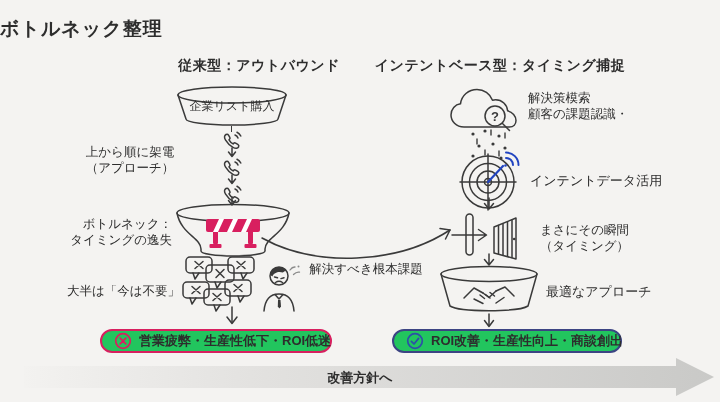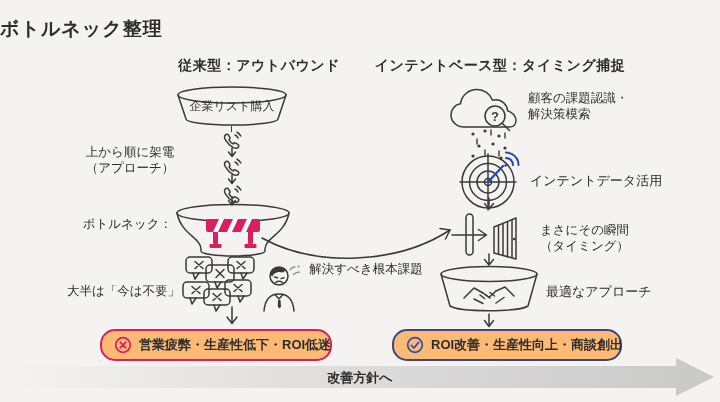--- a/index.html
+++ b/index.html
@@ -9,21 +9,21 @@
     font-family:"Liberation Sans","DejaVu Sans",sans-serif;
     color:#2d2d2d;
   }
   .abs{position:absolute;}
   .lbl{font-size:12.5px;line-height:1.3;white-space:nowrap;color:#2d2d2d;}
   .lbl.r{text-align:right;}
   .lbl.c{text-align:center;}
   .hdr{font-size:14px;font-weight:600;letter-spacing:.5px;white-space:nowrap;}
   .title{font-size:19px;font-weight:700;letter-spacing:1px;text-align:left;width:720px;}
   .pill{
-    position:absolute;height:32px;border-radius:15px;background:#fdba74;
+    position:absolute;height:24px;border-radius:15px;background:#22c55e;
     display:flex;align-items:center;gap:7px;padding:4px 12px;box-sizing:border-box;
     font-size:13px;font-weight:600;white-space:nowrap;
   }
   .pill.red{border:2px solid #d81f5f;}
   .pill.blue{border:2px solid #3c4483;}
   svg{display:block;overflow:visible;}
   .ink{stroke:#3a3a3a;fill:none;stroke-width:1.5;stroke-linecap:round;stroke-linejoin:round;}
   .bigarrow{
     background:linear-gradient(90deg,#f3f2f0 0%,#e2e1df 35%,#c9c9c7 100%);
     clip-path:polygon(0 8px,652px 8px,652px 0,690px 19px,652px 38px,652px 30px,0 30px);
@@ -86,20 +86,21 @@
       <rect x="2" y="5" width="54" height="13" rx="2"></rect>
     </g>
     <g fill="#ffffff">
       <polygon points="9,18 15,5 20,5 14,18"></polygon>
       <polygon points="23,18 29,5 34,5 28,18"></polygon>
       <polygon points="37,18 43,5 48,5 42,18"></polygon>
     </g>
   </svg>
   <div class="abs lbl r" style="left:50px;top:216px;width:122px;">
     <div>ボトルネック：</div>
+    <div>タイミングの逸失</div>
   </div>
 
   <svg class="abs" style="left:185px;top:256px;" width="30" height="25" viewBox="0 0 30 25">
     <rect class="ink" x="1" y="1" width="26" height="16" rx="4" fill="#fbfbfa"></rect>
     <path class="ink" d="M8 17 L10 23 L14 17" fill="#fbfbfa"></path>
     <path class="ink" d="M10 5.5 L18 12.5 M18 5.5 L10 12.5" stroke-width="1.8"></path>
   </svg>
   <svg class="abs" style="left:227px;top:256px;" width="30" height="25" viewBox="0 0 30 25">
     <rect class="ink" x="1" y="1" width="26" height="16" rx="4" fill="#fbfbfa"></rect>
     <path class="ink" d="M14 17 L16 23 L20 17" fill="#fbfbfa"></path>
@@ -160,22 +161,22 @@
 
   <div class="abs hdr" style="left:372px;top:57px;width:256px;text-align:center;">インテントベース型：タイミング捕捉</div>
 
   <svg class="abs" style="left:447px;top:83px;" width="74" height="54" viewBox="0 0 74 54">
     <path class="ink" d="M17 44 C9 44 4 38 4 32 C4 26 8 21.5 13.5 20.8 C14.5 12.5 21.5 6.5 30 6.5 C37 6.5 43 10.8 45.5 17.2 C46.5 17 47.5 16.8 48.6 16.8 C55 16.8 60.2 21.6 60.6 27.8 C65.5 29 69 33 69 37.5 C69 41.2 66.5 44 62.5 44 Z" fill="#f4f3f1"></path>
     <circle class="ink" cx="48" cy="33" r="10" fill="#f4f3f1"></circle>
     <path class="ink" d="M55.5 40.5 L62.5 47.5" stroke-width="2.4"></path>
     <text x="48" y="37.5" font-size="13" font-weight="bold" text-anchor="middle" fill="#3a3a3a">?</text>
   </svg>
   <div class="abs lbl" style="left:528px;top:90px;">
+    <div>解決策模索</div>
     <div>顧客の課題認識・</div>
-    <div>解決策模索</div>
   </div>
 
   <svg class="abs" style="left:465px;top:128px;" width="50" height="34" viewBox="0 0 50 34">
     <g fill="#3a3a3a">
       <circle cx="8" cy="6" r="1.6"></circle>
         <circle cx="20" cy="3" r="1.6"></circle>
         <circle cx="34" cy="8" r="1.6"></circle>
       <circle cx="14" cy="18" r="1.6"></circle>
         <circle cx="28" cy="16" r="1.6"></circle>
         <circle cx="40" cy="20" r="1.6"></circle>

